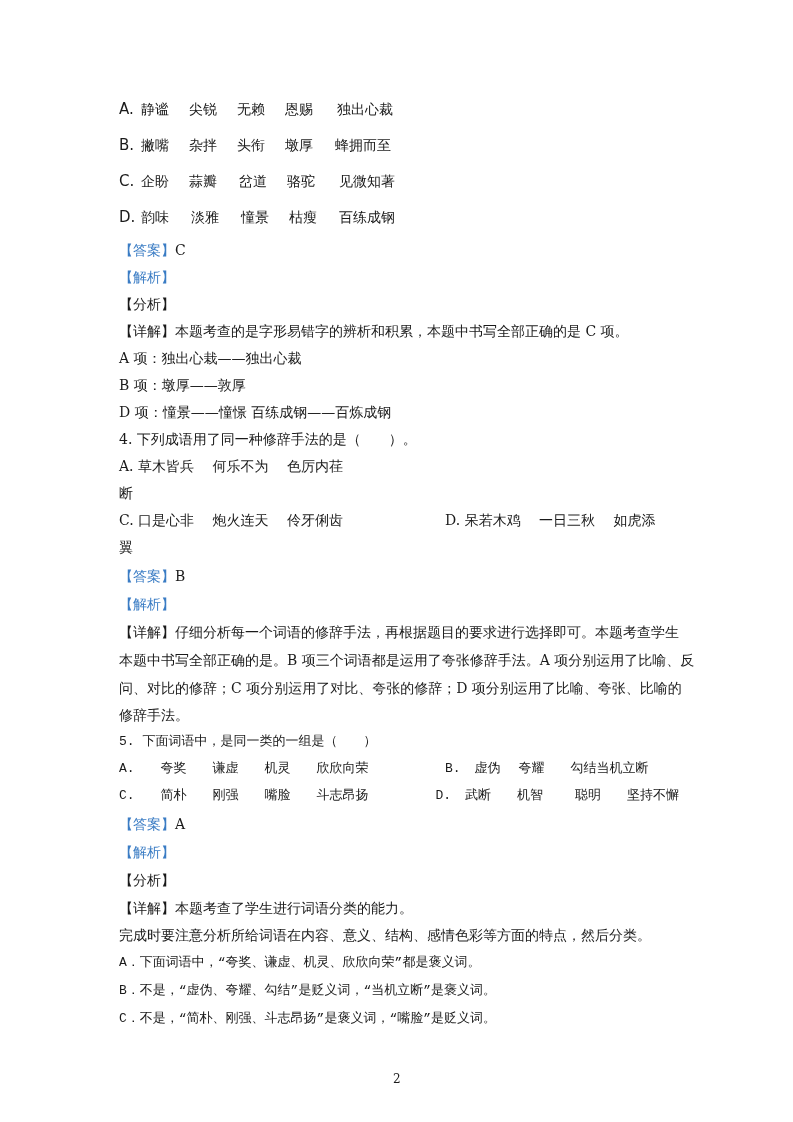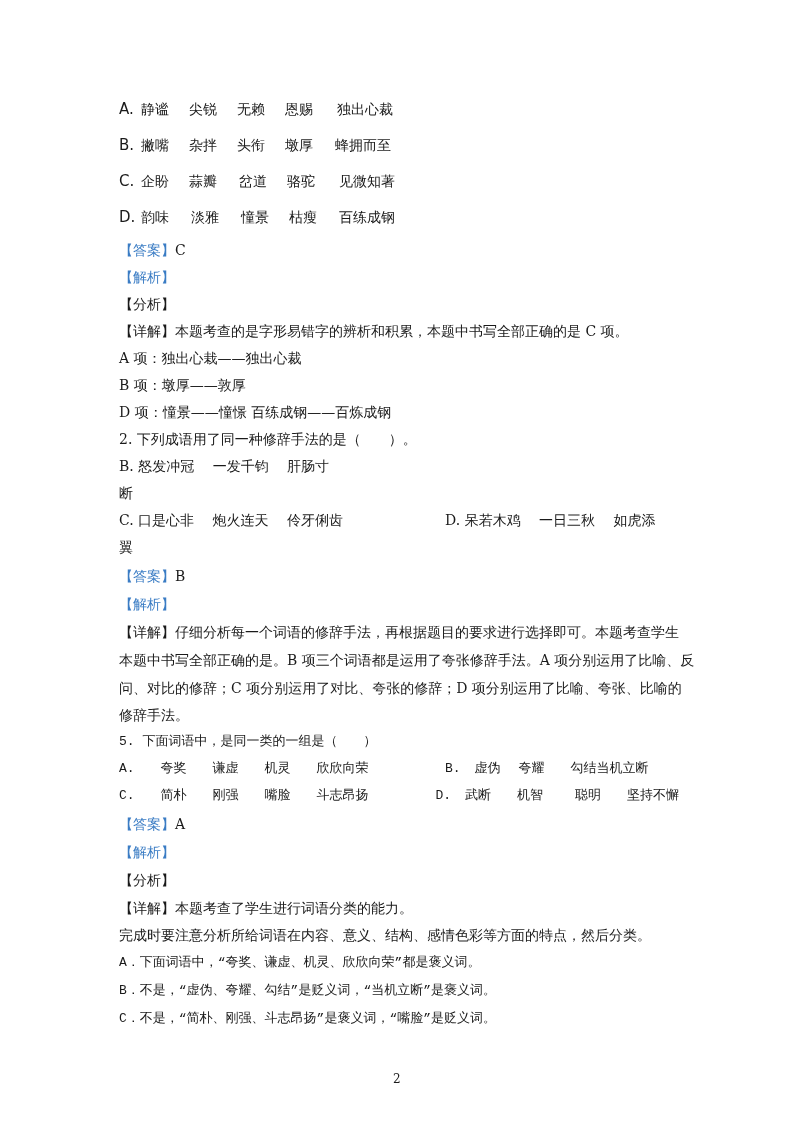--- a/index.html
+++ b/index.html
@@ -53,23 +53,23 @@
 </div>
 
 <div class="line" style="top:241px"><span class="blue">【答案】</span><span>C</span></div>
 <div class="line blue" style="top:268px">【解析】</div>
 <div class="line" style="top:295px">【分析】</div>
 <div class="line" style="top:322px">【详解】本题考查的是字形易错字的辨析和积累，本题中书写全部正确的是 C 项。</div>
 <div class="line" style="top:349px">A 项：独出心栽——独出心裁</div>
 <div class="line" style="top:376px">B 项：墩厚——敦厚</div>
 <div class="line" style="top:403px">D 项：憧景——憧憬  百练成钢——百炼成钢</div>
 
-<div class="line" style="top:430px">2. 下列成语用了同一种修辞手法的是（　　）。</div>
+<div class="line" style="top:430px">4. 下列成语用了同一种修辞手法的是（　　）。</div>
 <div class="line two" style="top:457px">
-  <div>B. 怒发冲冠　 一发千钧　 肝肠寸</div>
+  <div class="half">A. 草木皆兵　 何乐不为　 色厉内荏</div>
 </div>
 <div class="line" style="top:484px">断</div>
 <div class="line two" style="top:511px">
   <div class="half">C. 口是心非　 炮火连天　 伶牙俐齿</div>
   <div>D. 呆若木鸡　 一日三秋　 如虎添</div>
 </div>
 <div class="line" style="top:538px">翼</div>
 <div class="line" style="top:567px"><span class="blue">【答案】</span><span>B</span></div>
 <div class="line blue" style="top:595px">【解析】</div>
 <div class="line" style="top:623px">【详解】仔细分析每一个词语的修辞手法，再根据题目的要求进行选择即可。本题考查学生</div>

